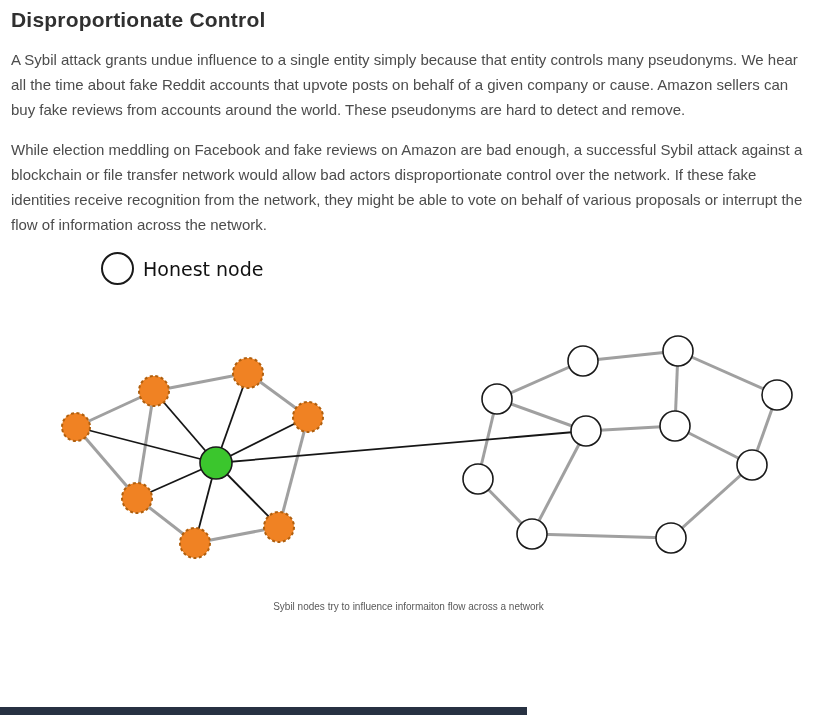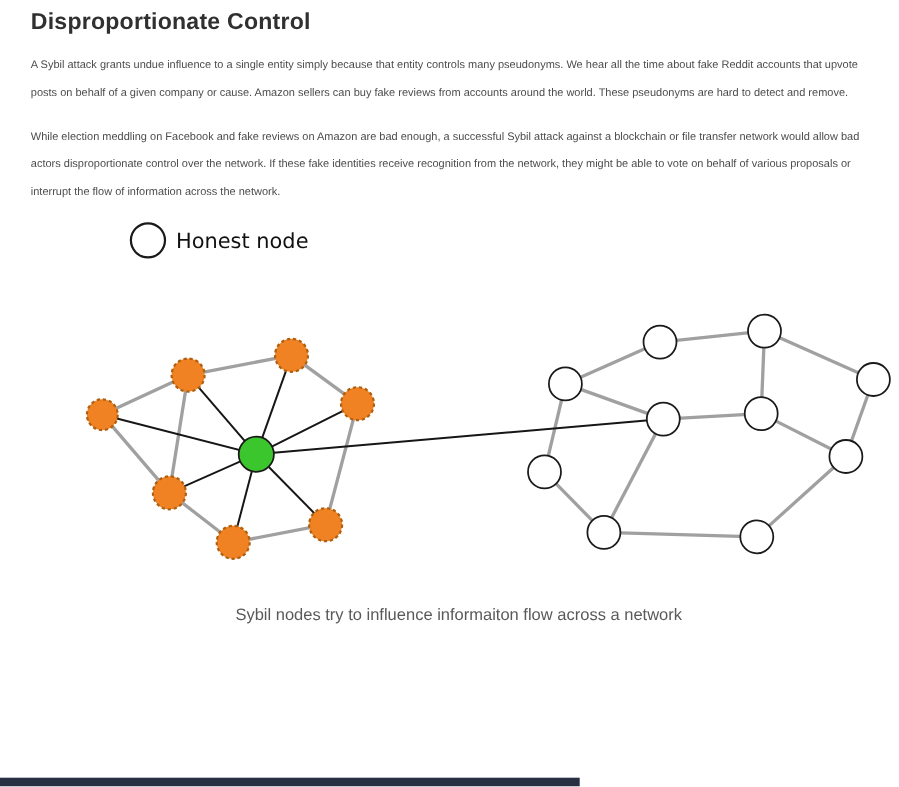--- a/index.html
+++ b/index.html
@@ -2,47 +2,47 @@
 <html><head>
 <meta charset="utf-8">
 <style>
   * { margin:0; padding:0; box-sizing:border-box; }
   html, body { background:#ffffff; }
   body {
     width:817px; height:715px; position:relative; overflow:hidden;
     font-family:"Liberation Sans", sans-serif;
     color:#4c4c4c;
   }
-  .content { padding:8px 11px 0 28px; }
+  .content { padding:8px 11px 0 11px; }
   .page-title {
     font-size:21px; font-weight:700; color:#303030;
     margin:0 0 15px 0; letter-spacing:0.2px;
     font-family:"Liberation Sans", sans-serif;
   }
   .body-par {
-    font-size:10px; line-height:25px; color:#4c4c4c;
+    font-size:15px; line-height:25px; color:#4c4c4c;
     margin:0 0 15px 0;
   }
   .figure { margin-top:15px; }
   .legend {
     display:flex; align-items:center;
     padding-left:90px;
   }
   .legend-item { display:flex; align-items:center; margin-right:72px; }
   .legend-swatch {
     width:33px; height:33px; border-radius:50%;
     flex:0 0 auto; background:#fff; border:2px solid #1a1a1a;
   }
   .legend-label {
     font-family:"DejaVu Sans", sans-serif;
     font-size:19px; color:#111111; margin-left:9px; white-space:nowrap;
   }
   svg.network { display:block; margin-top:14px; }
   .caption {
-    text-align:center; font-size:15px; color:#595959;
+    text-align:center; font-size:10px; color:#595959;
     margin-top:40px; margin-bottom:28px;
   }
   .footer-bar {
     position:absolute; left:0; bottom:0; height:8px; width:527px;
     background:#273142;
   }
 </style>
 </head>
 <body>
 

